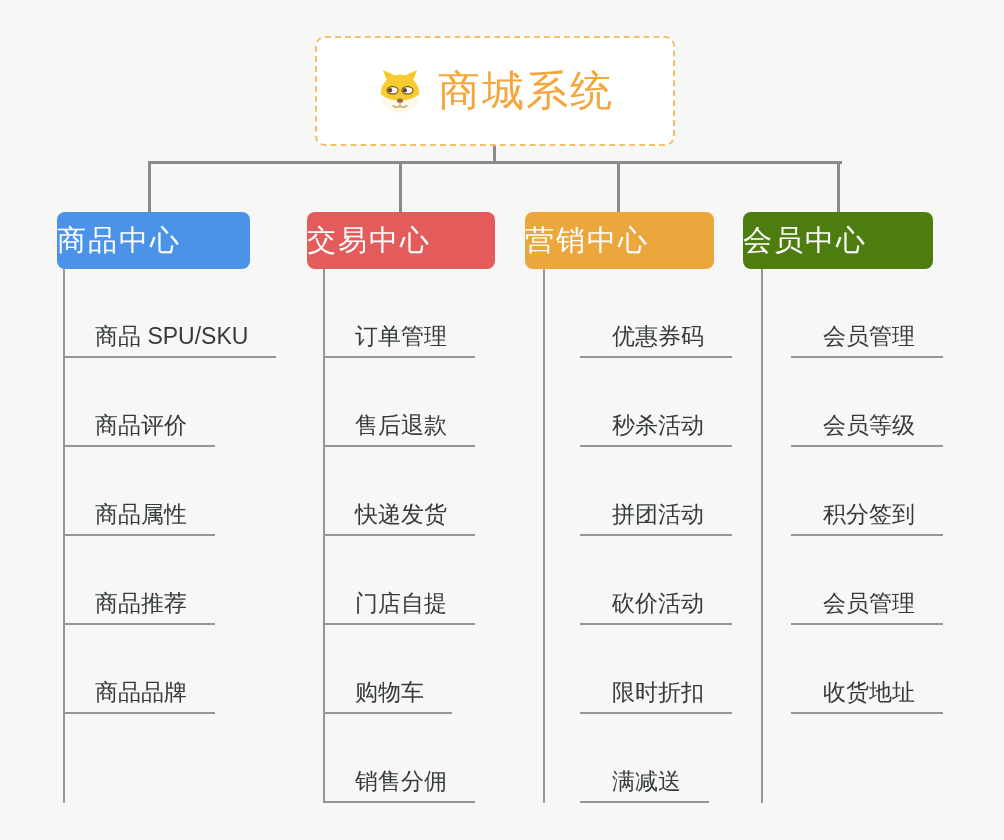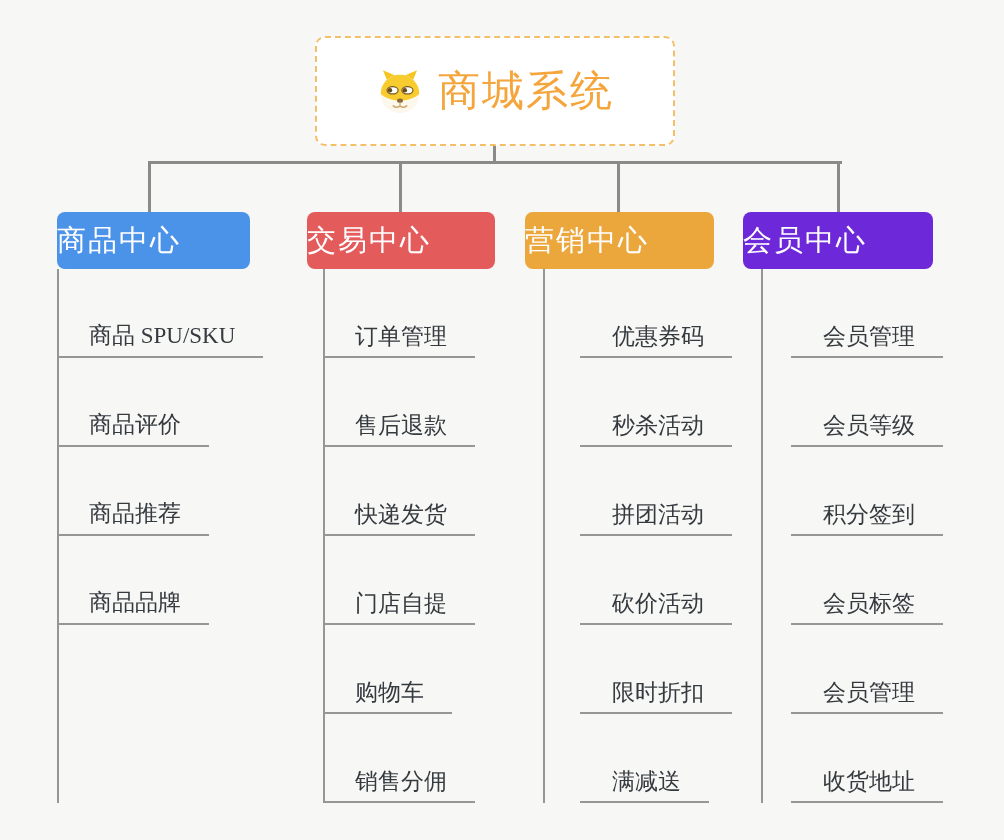--- a/index.html
+++ b/index.html
@@ -67,21 +67,21 @@
     position:absolute;
     top:269px;
   }
   .leaf-column::before{           
     content:"";
     position:absolute;
     left:0; top:0;
     width:2px; height:534px;
     background:#969696;
   }
-  .c1{left:57px;font-family:Liberation Serif, serif;}
+  .c1{left:63px;}
   .c2{left:323px;}
   .c3{left:543px;padding-left:37px;}
   .c4{left:761px;padding-left:30px;}
   .leaf-row{
     height:89px;
     display:flex;
     flex-direction:column;
     justify-content:flex-end;
     align-items:flex-start;
   }
@@ -133,32 +133,35 @@
 
   <div class="branch-box b1" style="background-color: rgb(75, 147, 232);">
     <span class="branch-label">商品中心</span>
   </div>
   <div class="branch-box b2" style="background-color: rgb(228, 91, 92);">
     <span class="branch-label">交易中心</span>
   </div>
   <div class="branch-box b3" style="background-color: rgb(235, 166, 60);">
     <span class="branch-label">营销中心</span>
   </div>
-  <div class="branch-box b4" style="background-color: #6d28d9;">
+  <div class="branch-box b4" style="background-color: #4d7c0f;">
     <span class="branch-label">会员中心</span>
   </div>
 
   <div class="leaf-column c1">
     <div class="leaf-row">
         <span class="leaf-label">商品 SPU/SKU</span>
       </div>
     <div class="leaf-row">
         <span class="leaf-label">商品评价</span>
       </div>
     <div class="leaf-row">
+        <span class="leaf-label">商品属性</span>
+      </div>
+    <div class="leaf-row">
         <span class="leaf-label">商品推荐</span>
       </div>
     <div class="leaf-row">
         <span class="leaf-label">商品品牌</span>
       </div>
   </div>
 
   <div class="leaf-column c2">
     <div class="leaf-row">
         <span class="leaf-label">订单管理</span>
@@ -205,23 +208,20 @@
     <div class="leaf-row">
         <span class="leaf-label">会员管理</span>
       </div>
     <div class="leaf-row">
         <span class="leaf-label">会员等级</span>
       </div>
     <div class="leaf-row">
         <span class="leaf-label">积分签到</span>
       </div>
     <div class="leaf-row">
-        <span class="leaf-label">会员标签</span>
-      </div>
-    <div class="leaf-row">
         <span class="leaf-label">会员管理</span>
       </div>
     <div class="leaf-row">
         <span class="leaf-label">收货地址</span>
       </div>
   </div>
 
 </div>
 
 </body></html>

